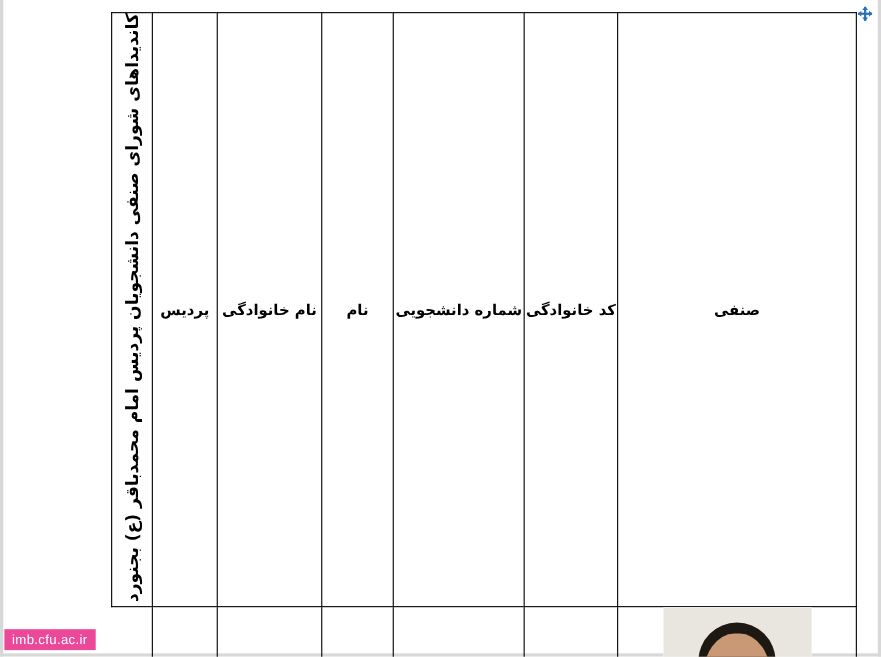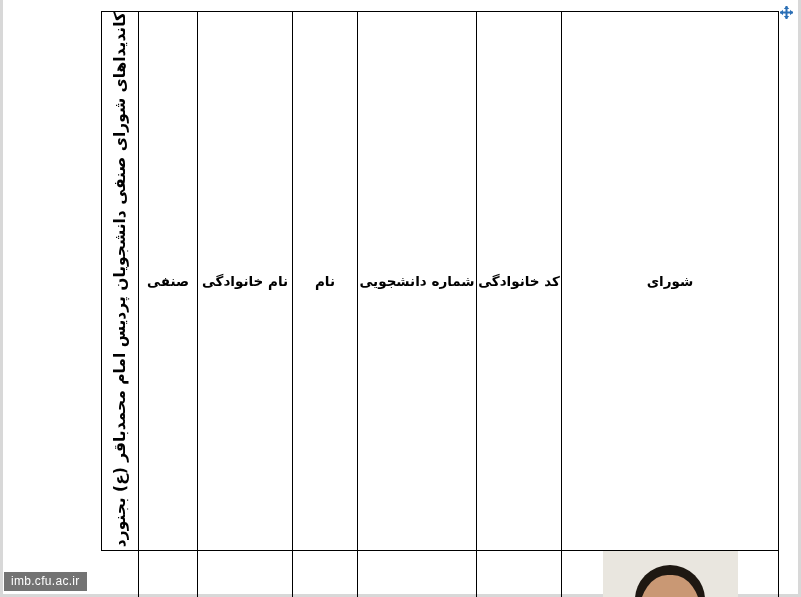--- a/index.html
+++ b/index.html
@@ -141,21 +141,21 @@
     left: 50%;
     transform: translateX(-50%);
     border-radius: 50% 50% 30% 30% / 62% 62% 38% 38%;
   }
 
   
   .watermark {
     position: absolute;
     left: 4px;
     bottom: 6px;
-    background: #737373;
+    background: #ec4899;
     color: #ffffff;
     font-size: 12px;
     font-family: "Liberation Sans", sans-serif;
     padding: 2px 7px 3px 7px;
     letter-spacing: 0.3px;
     direction: ltr;
   }
 </style>
 </head>
 <body>
@@ -175,26 +175,26 @@
         <polygon points="6.5,13 3.8,10 9.2,10"></polygon>
         <polygon points="0,6.5 3,3.8 3,9.2"></polygon>
         <polygon points="13,6.5 10,3.8 10,9.2"></polygon>
       </g>
     </svg>
   </div>
 
   <table class="doc-table">
     <thead>
       <tr>
-        <th class="col-photo">شورای</th>
+        <th class="col-photo">صنفی</th>
         <th class="col-code">کد خانوادگی</th>
         <th class="col-stno">شماره دانشجویی</th>
         <th class="col-name">نام</th>
         <th class="col-family">نام خانوادگی</th>
-        <th class="col-radif">صنفی</th>
+        <th class="col-radif">پردیس</th>
         <th class="col-title title-cell" rowspan="5">
           <span class="title-rot">کاندیداهای شورای صنفی دانشجویان پردیس امام محمدباقر (ع) بجنورد</span>
         </th>
       </tr>
     </thead>
     <tbody>
 
       <tr>
         <td class="photo-cell row-cell">
           <div class="photo-wrap">

